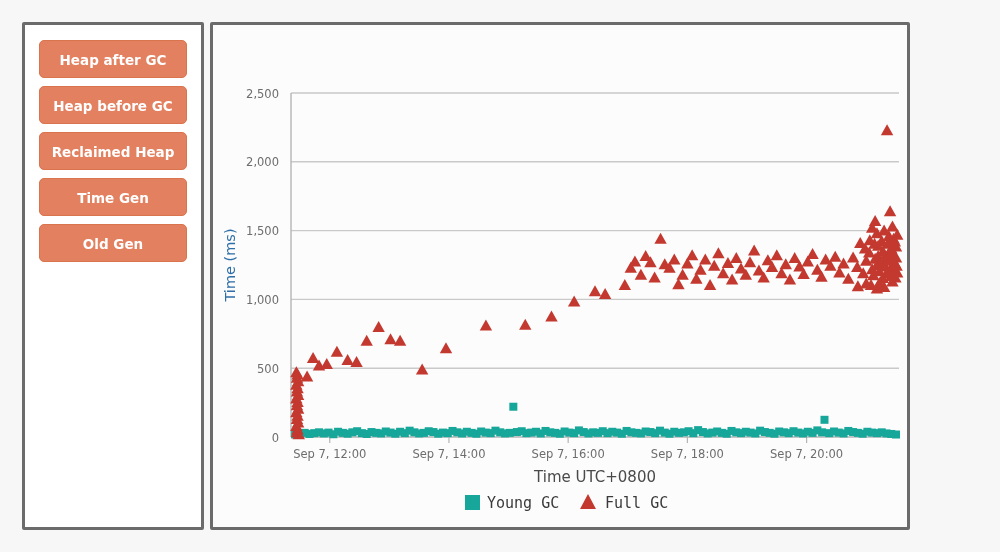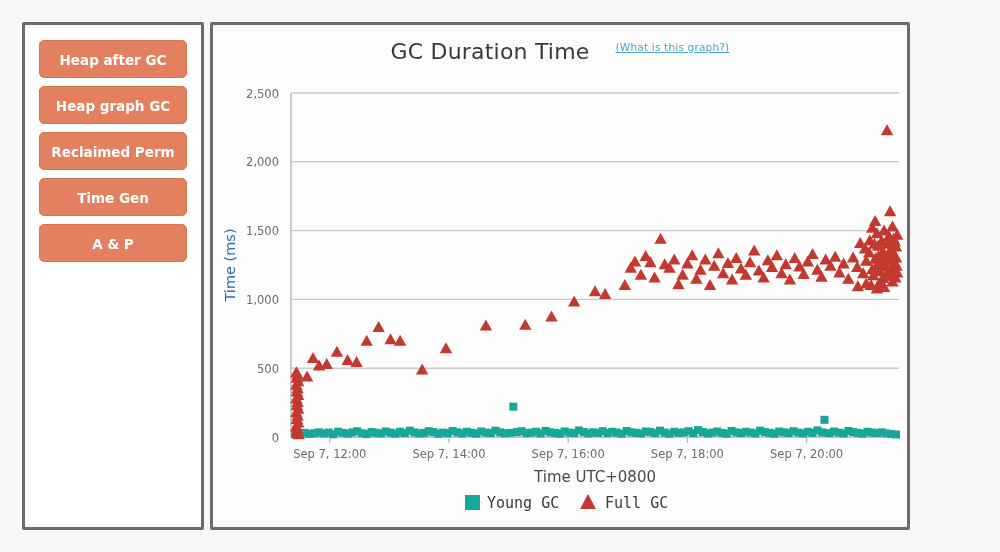--- a/index.html
+++ b/index.html
@@ -55,35 +55,30 @@
   .legend-text{font-size:15px;fill:#3a3a3a;font-family:"DejaVu Sans Mono", monospace;}
 </style>
 </head>
 <body>
 
 <div class="app">
 
   <div class="side-panel">
     <div class="side-list">
       <button class="nav-btn">Heap after GC</button>
-      <button class="nav-btn">Heap graph GC</button>
-      <button class="nav-btn">Reclaimed Perm</button>
+      <button class="nav-btn">Heap before GC</button>
+      <button class="nav-btn">Reclaimed Heap</button>
       <button class="nav-btn">Time Gen</button>
-      <button class="nav-btn">A &amp; P</button>
+      <button class="nav-btn">Old Gen</button>
     </div>
   </div>
 
   <div class="chart-panel">
     <div class="chart-inner">
 
-      <div class="chart-title">
-        <span class="title-row">
-          <span>GC Duration Time</span><a class="what-link">(What is this graph?)</a>
-        </span>
-      </div>
 
       <div class="plot-wrap">
         <svg class="plot-svg" id="plot" width="694" height="462">
             <line x1="78" y1="372" x2="686" y2="372" stroke="#b5b5b5" stroke-width="1.5"></line>
             <text x="66" y="376.5" text-anchor="end" class="axis-tick">0</text>
             <line x1="78" y1="303.2" x2="686" y2="303.2" stroke="#c9c9c9" stroke-width="1.4"></line>
             <text x="66" y="307.7" text-anchor="end" class="axis-tick">500</text>
             <line x1="78" y1="234.4" x2="686" y2="234.4" stroke="#c9c9c9" stroke-width="1.4"></line>
             <text x="66" y="238.9" text-anchor="end" class="axis-tick">1,000</text>
             <line x1="78" y1="165.6" x2="686" y2="165.6" stroke="#c9c9c9" stroke-width="1.4"></line>

